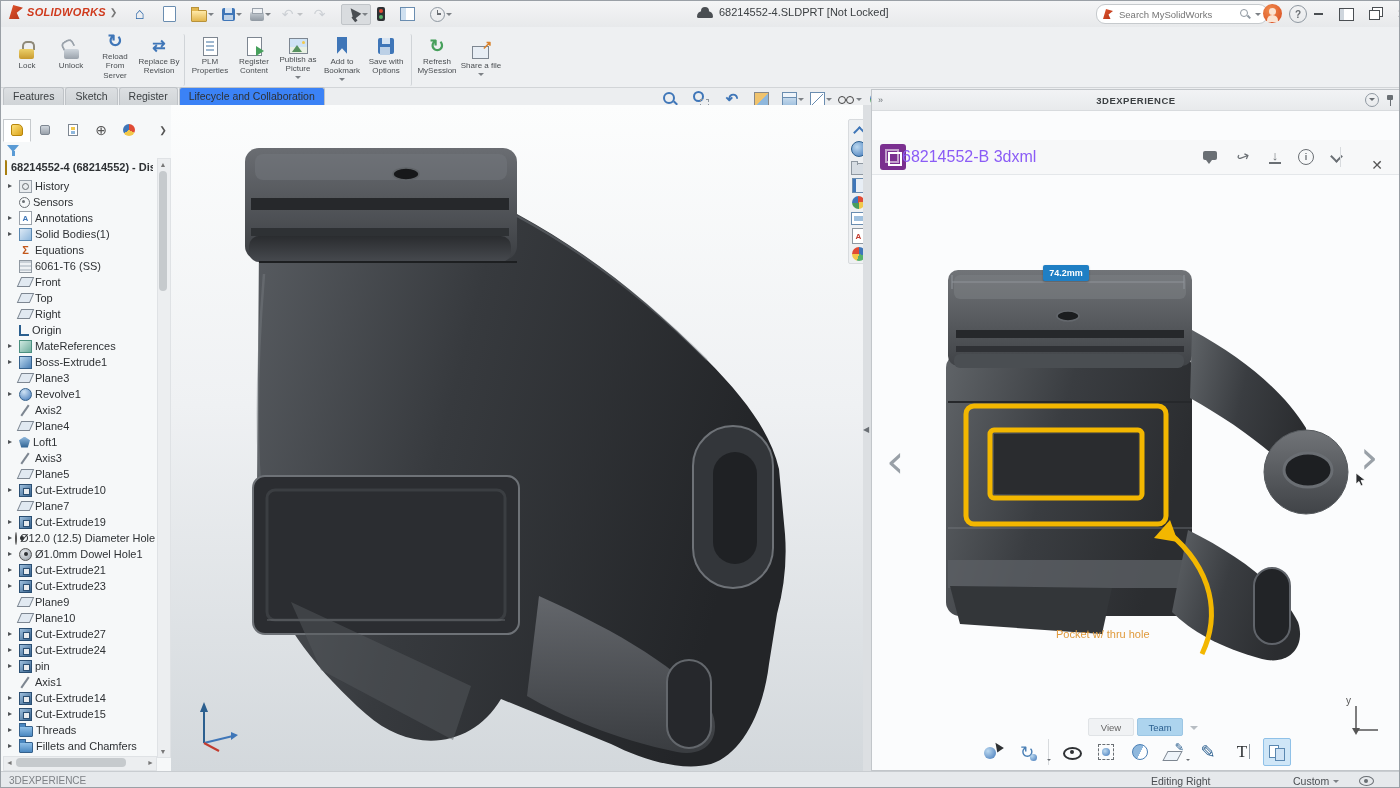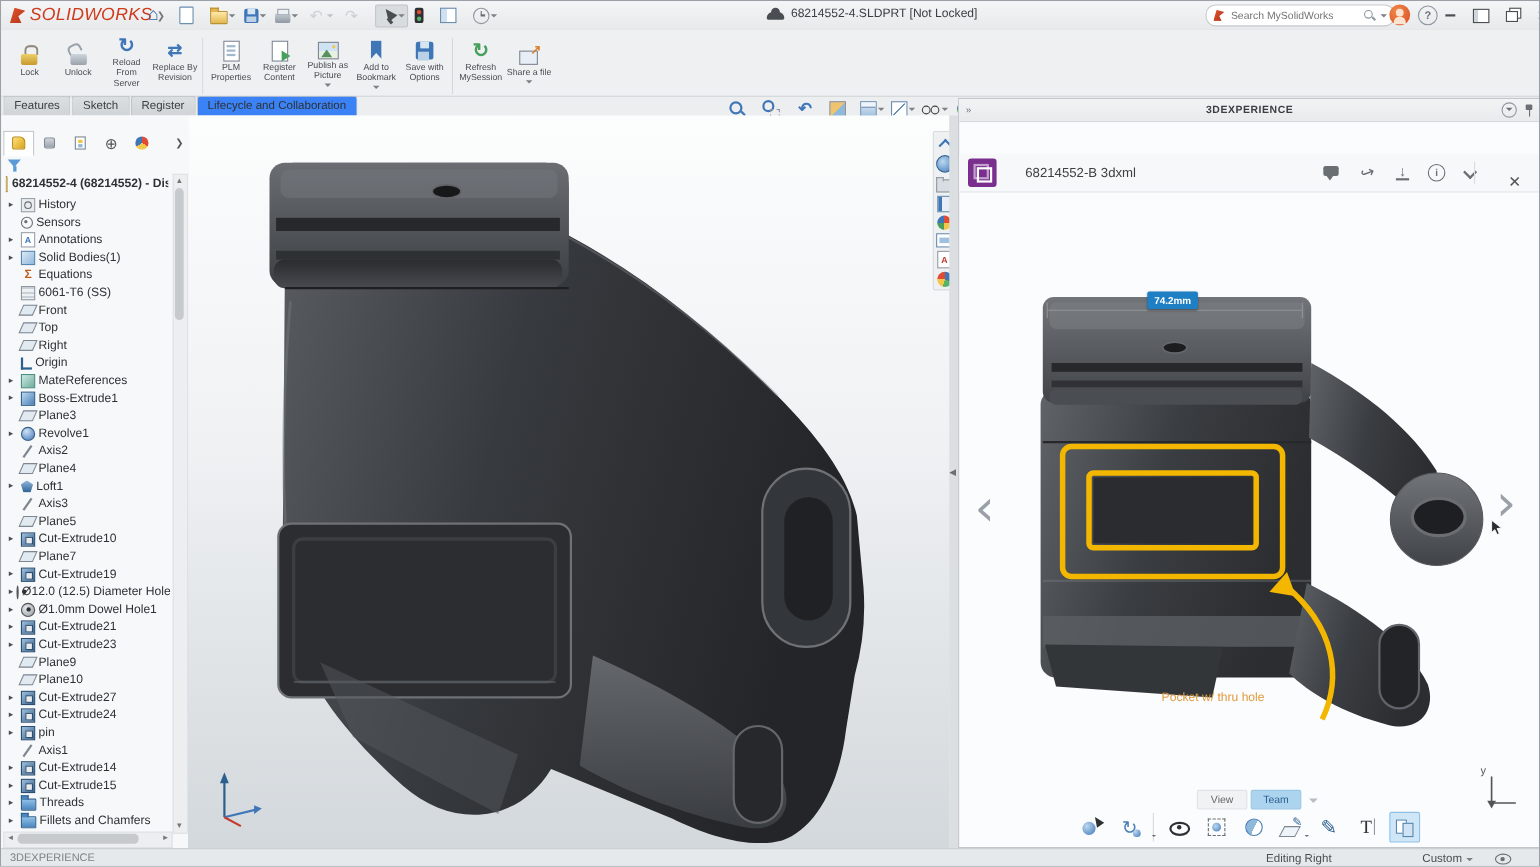--- a/index.html
+++ b/index.html
@@ -5,21 +5,21 @@
   html,body{margin:0;padding:0;background:#fff;}
   #app{position:relative;width:1400px;height:788px;overflow:hidden;background:#eceef0;
        font-family:"Liberation Sans",sans-serif;border:1px solid #9aa0a6;box-sizing:border-box;}
   .abs{position:absolute;}
   .ico{position:relative;display:inline-flex;align-items:center;justify-content:center;flex:none;}
 
   
   .titlebar{position:absolute;left:0;top:0;width:1400px;height:26px;background:linear-gradient(#f4f5f6,#e7e9eb);border-bottom:1px solid #d2d5d8;}
   .logo-area{position:absolute;left:8px;top:4px;display:flex;align-items:center;gap:4px;}
   .sw-flag{width:14px;height:14px;background:linear-gradient(135deg,#e2552e,#b23317);clip-path:polygon(0 100%,30% 0,100% 20%,55% 55%,75% 100%);}
-  .sw-word{font-size:16px;font-weight:normal;font-style:italic;color:#cf3a1d;letter-spacing:.3px;}
+  .sw-word{font-size:11px;font-weight:bold;font-style:italic;color:#cf3a1d;letter-spacing:.3px;}
   .logo-caret{font-size:9px;color:#777;}
   .quick-tools{position:absolute;left:128px;top:2px;height:22px;display:flex;align-items:center;gap:4px;}
   .qbtn{display:flex;align-items:center;gap:1px;padding:1px 2px;border-radius:2px;}
   .qbtn.active{background:#d9dcdf;border:1px solid #c0c4c8;}
   .qbtn.disabled{opacity:.4;}
   .qi{width:17px;height:17px;position:relative;display:inline-flex;align-items:center;justify-content:center;}
   .dcaret{width:0;height:0;border:3px solid transparent;border-top-color:#7d8186;margin-top:4px;}
   .doc-title{position:absolute;left:696px;top:5px;display:flex;gap:6px;align-items:center;font-size:11px;color:#3c4043;}
   .cloud-title-icon{width:16px;height:7px;background:#4a4e52;border-radius:7px 7px 2px 2px;position:relative;margin-top:4px;}
   .cloud-title-icon::before{content:"";position:absolute;left:4px;top:-4px;width:8px;height:8px;border-radius:50%;background:#4a4e52;}
@@ -222,21 +222,21 @@
   .tag-icon::before{content:"";position:absolute;left:1px;top:1px;width:3px;height:3px;border-radius:50%;background:#fff;}
   .hamburger-icon{position:absolute;left:468px;width:16px;height:12px;border-top:2px solid #fff;border-bottom:2px solid #fff;}
   .hamburger-icon::before{content:"";position:absolute;left:0;top:3px;width:16px;height:2px;background:#fff;}
   .bb-divider{position:absolute;left:496px;width:1px;height:18px;background:rgba(255,255,255,.45);}
   .bluebar-close{position:absolute;left:504px;font-size:15px;color:#fff;font-weight:bold;}
   .bluebar-close::before{content:"✕";}
   .rp-filerow{position:absolute;left:0;top:50px;width:528px;height:34px;background:#f7f8f9;border-bottom:1px solid #e4e7ea;display:flex;align-items:center;}
   .dxml-icon{position:absolute;left:8px;width:26px;height:26px;background:#7a2f8f;border-radius:3px;}
   .dxml-icon::before{content:"";position:absolute;left:8px;top:8px;width:10px;height:10px;border:2px solid #fff;}
   .dxml-icon::after{content:"";position:absolute;left:5px;top:5px;width:10px;height:10px;border:2px solid rgba(255,255,255,.55);}
-  .rp-file-title{position:absolute;left:60px;font-size:12px;color:#404040;}
+  .rp-file-title{position:absolute;left:30px;font-size:16px;color:#8b5cf6;}
   .file-actions{position:absolute;left:330px;display:flex;gap:14px;align-items:center;}
   .fa-icon{width:18px;height:18px;position:relative;display:inline-flex;align-items:center;justify-content:center;}
   .comment-icon::before{content:"";position:absolute;left:1px;top:3px;width:14px;height:9px;background:#6a6f74;border-radius:2px;}
   .comment-icon::after{content:"";position:absolute;left:4px;bottom:2px;border-left:3px solid transparent;border-right:3px solid transparent;border-top:4px solid #6a6f74;}
   .share-icon::before{content:"↪";font-size:15px;color:#6a6f74;display:inline-block;transform:rotate(-20deg);}
   .download-icon::before{content:"↓";font-size:13px;font-weight:bold;color:#6a6f74;margin-bottom:3px;}
   .download-icon::after{content:"";position:absolute;left:3px;bottom:2px;width:12px;height:2px;background:#6a6f74;}
   .info-icon{width:14px;height:14px;border:1.5px solid #6a6f74;border-radius:50%;}
   .info-icon::before{content:"i";font-size:9px;font-weight:bold;color:#6a6f74;}
   .expand-caret-icon::before{content:"";position:absolute;left:4px;top:4px;width:7px;height:7px;border-right:2px solid #6a6f74;border-bottom:2px solid #6a6f74;transform:rotate(45deg);}

